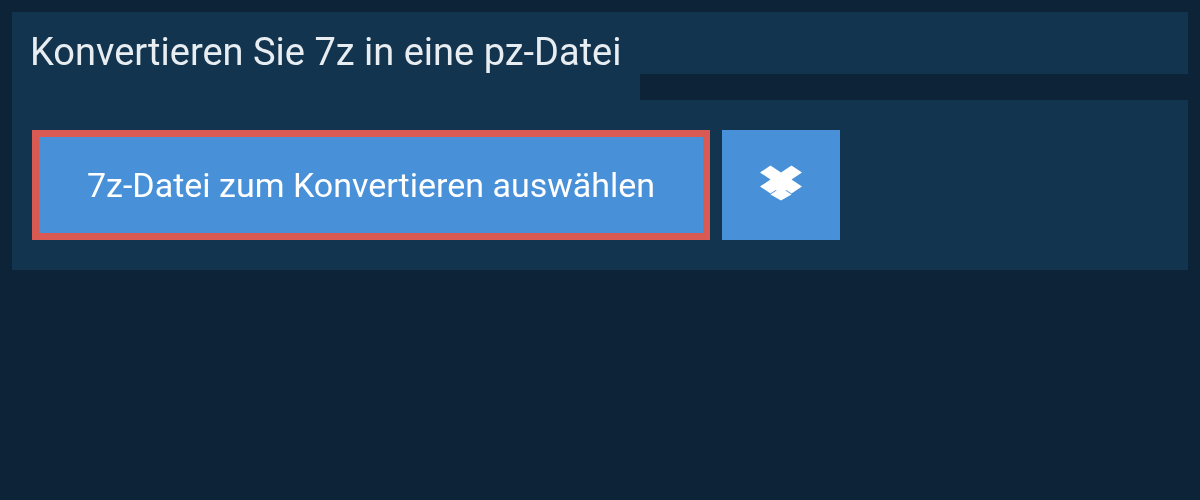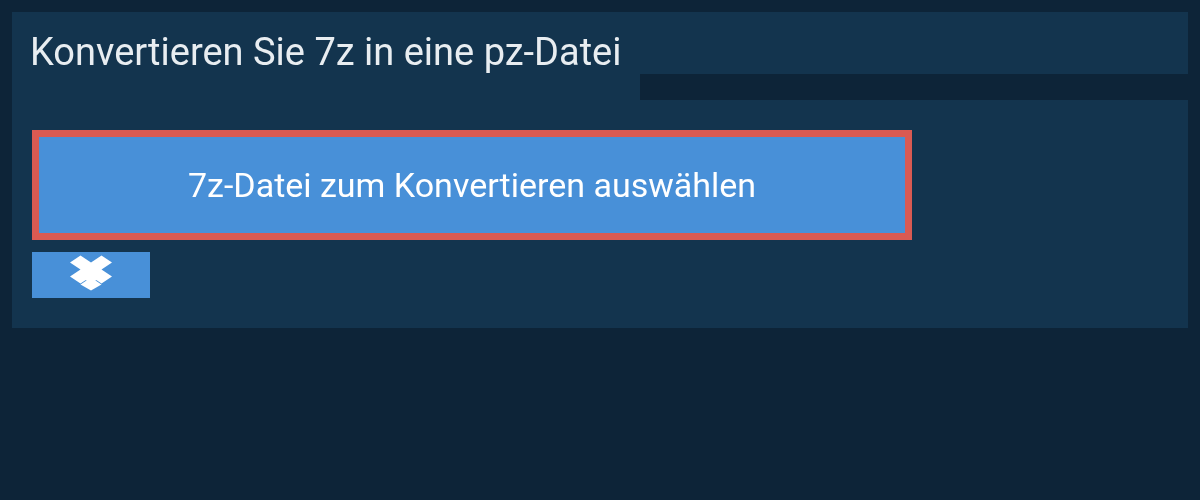--- a/index.html
+++ b/index.html
@@ -34,21 +34,20 @@
       flex: 1;
       height: 26px;
       background: #0d2438;
       margin-top: 62px;
     }
     .button-row {
       display: flex;
       gap: 12px;
       padding: 30px 20px 0 20px;
       max-width: 920px;
-      flex-direction: column;
     }
     .select-button {
       background: #4890d8;
       border: 7px solid #d95a52;
       color: #ffffff;
       font-size: 34px;
       font-weight: 400;
       padding: 28px 48px;
       cursor: pointer;
       white-space: nowrap;

